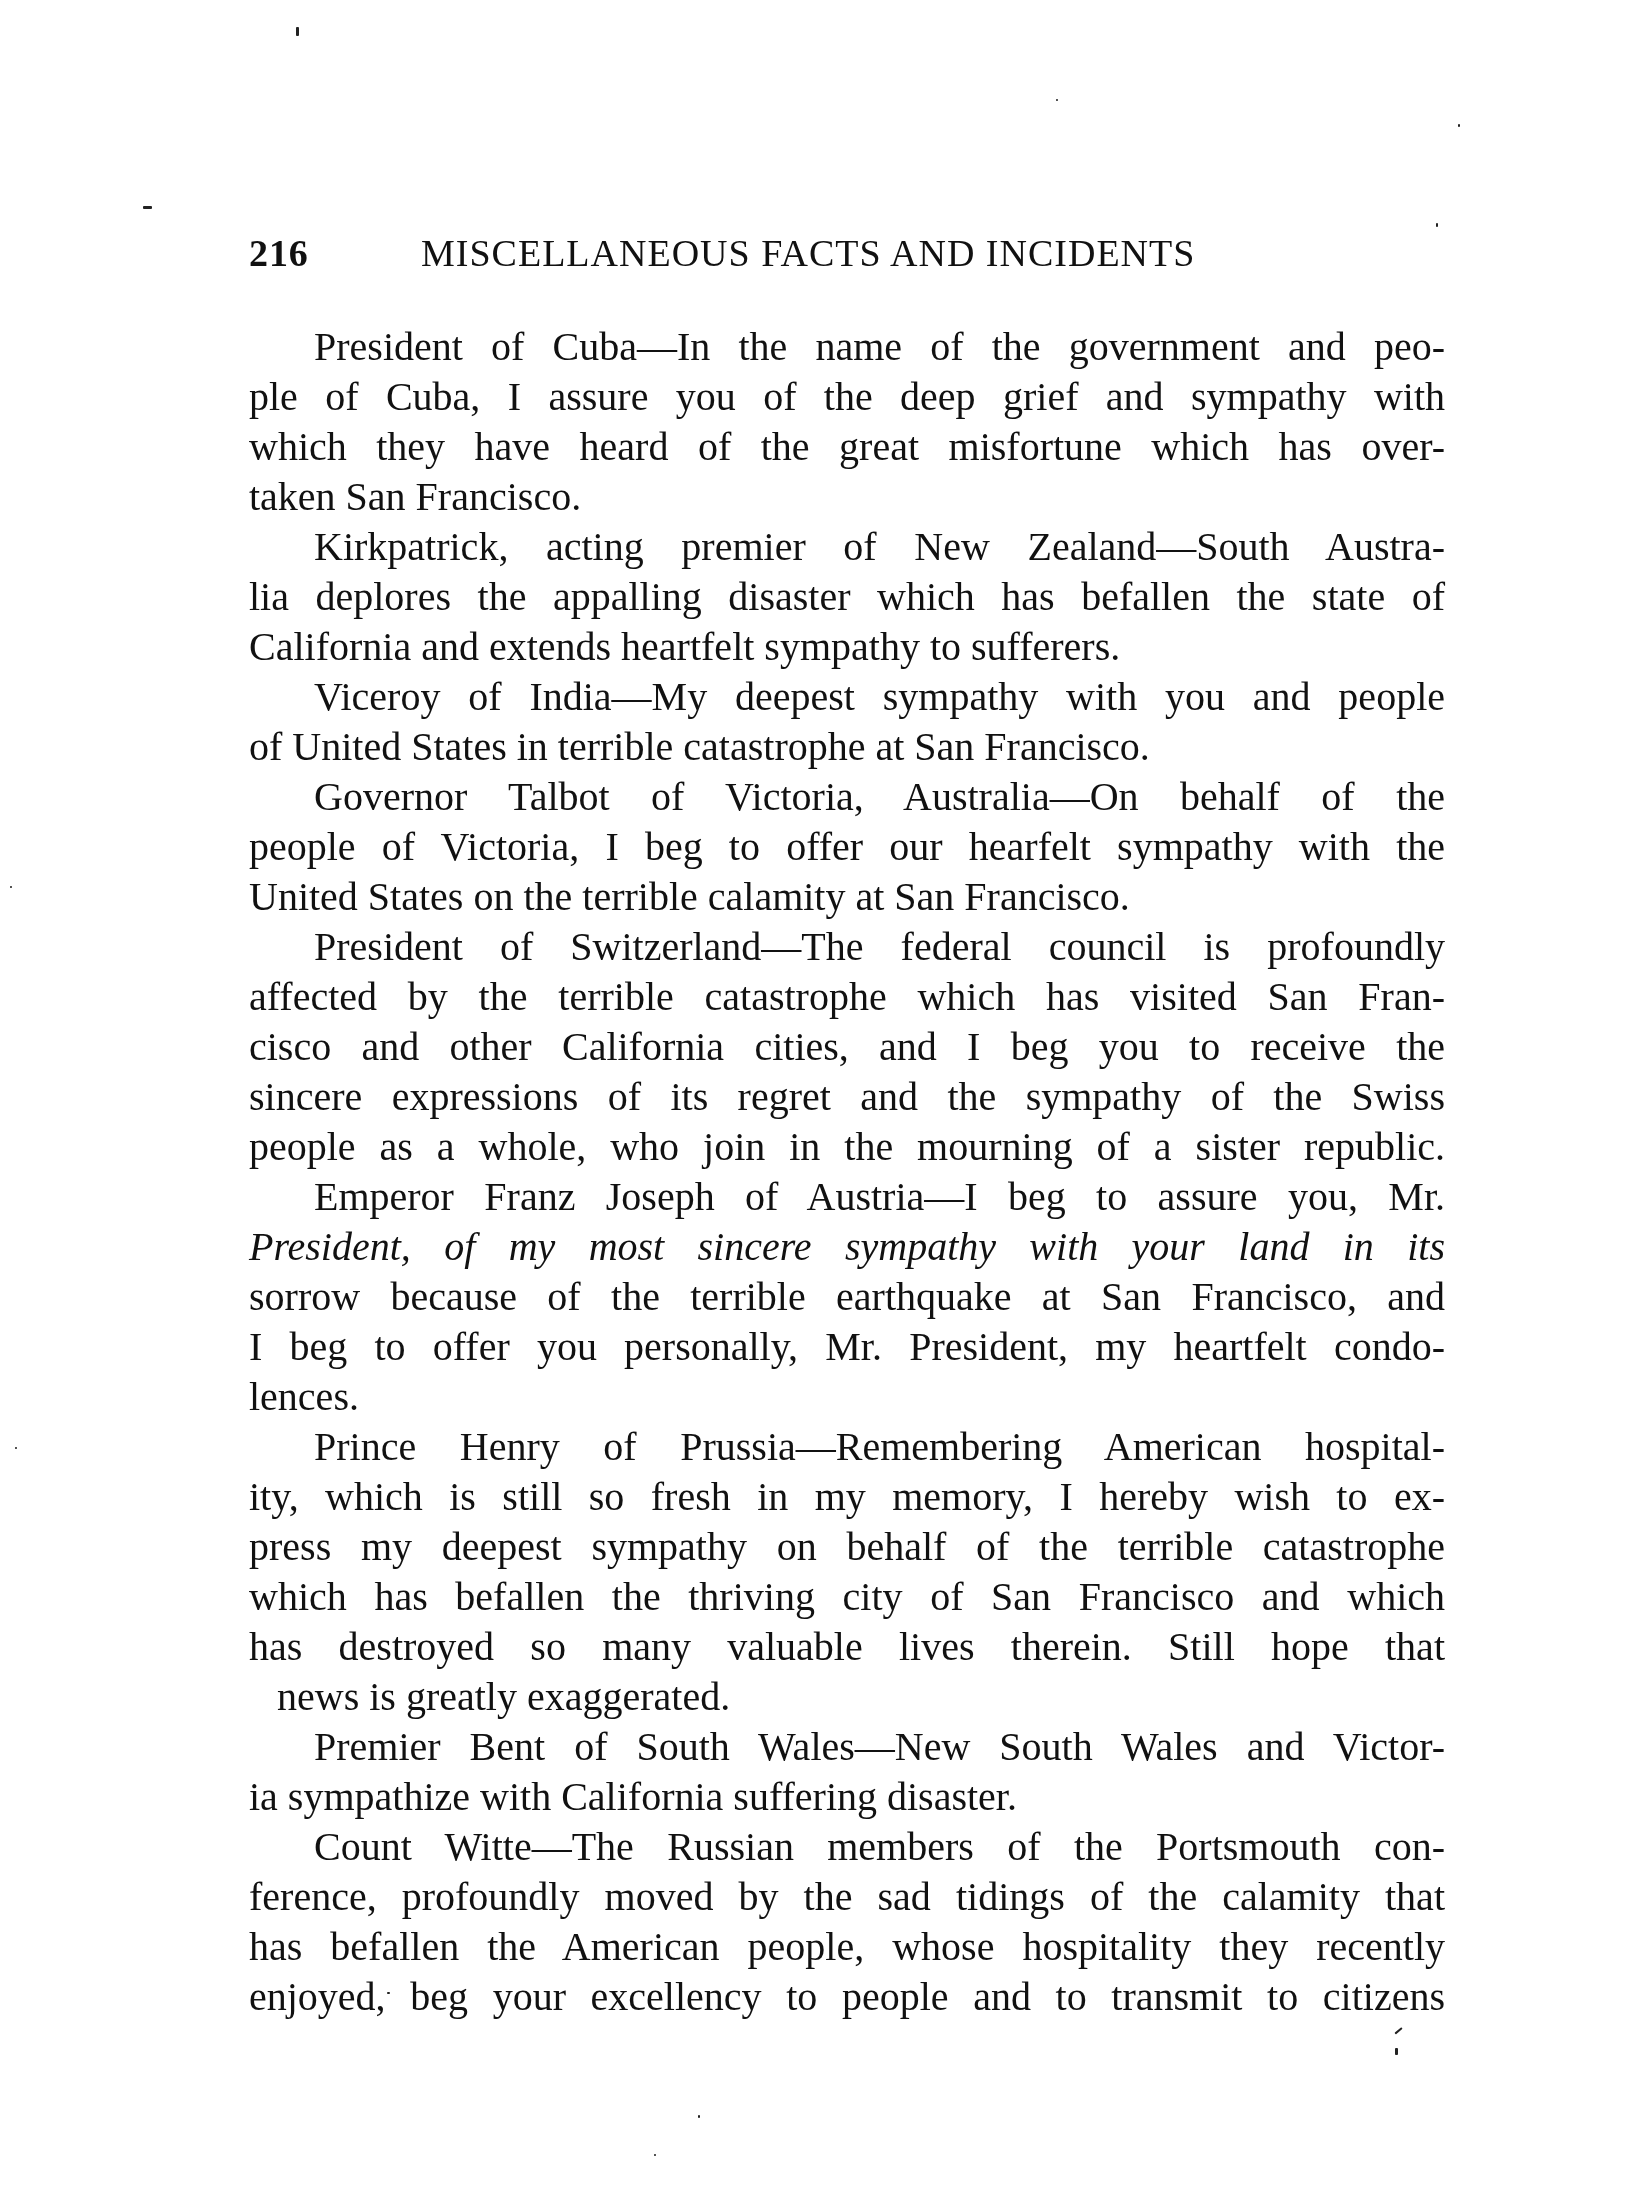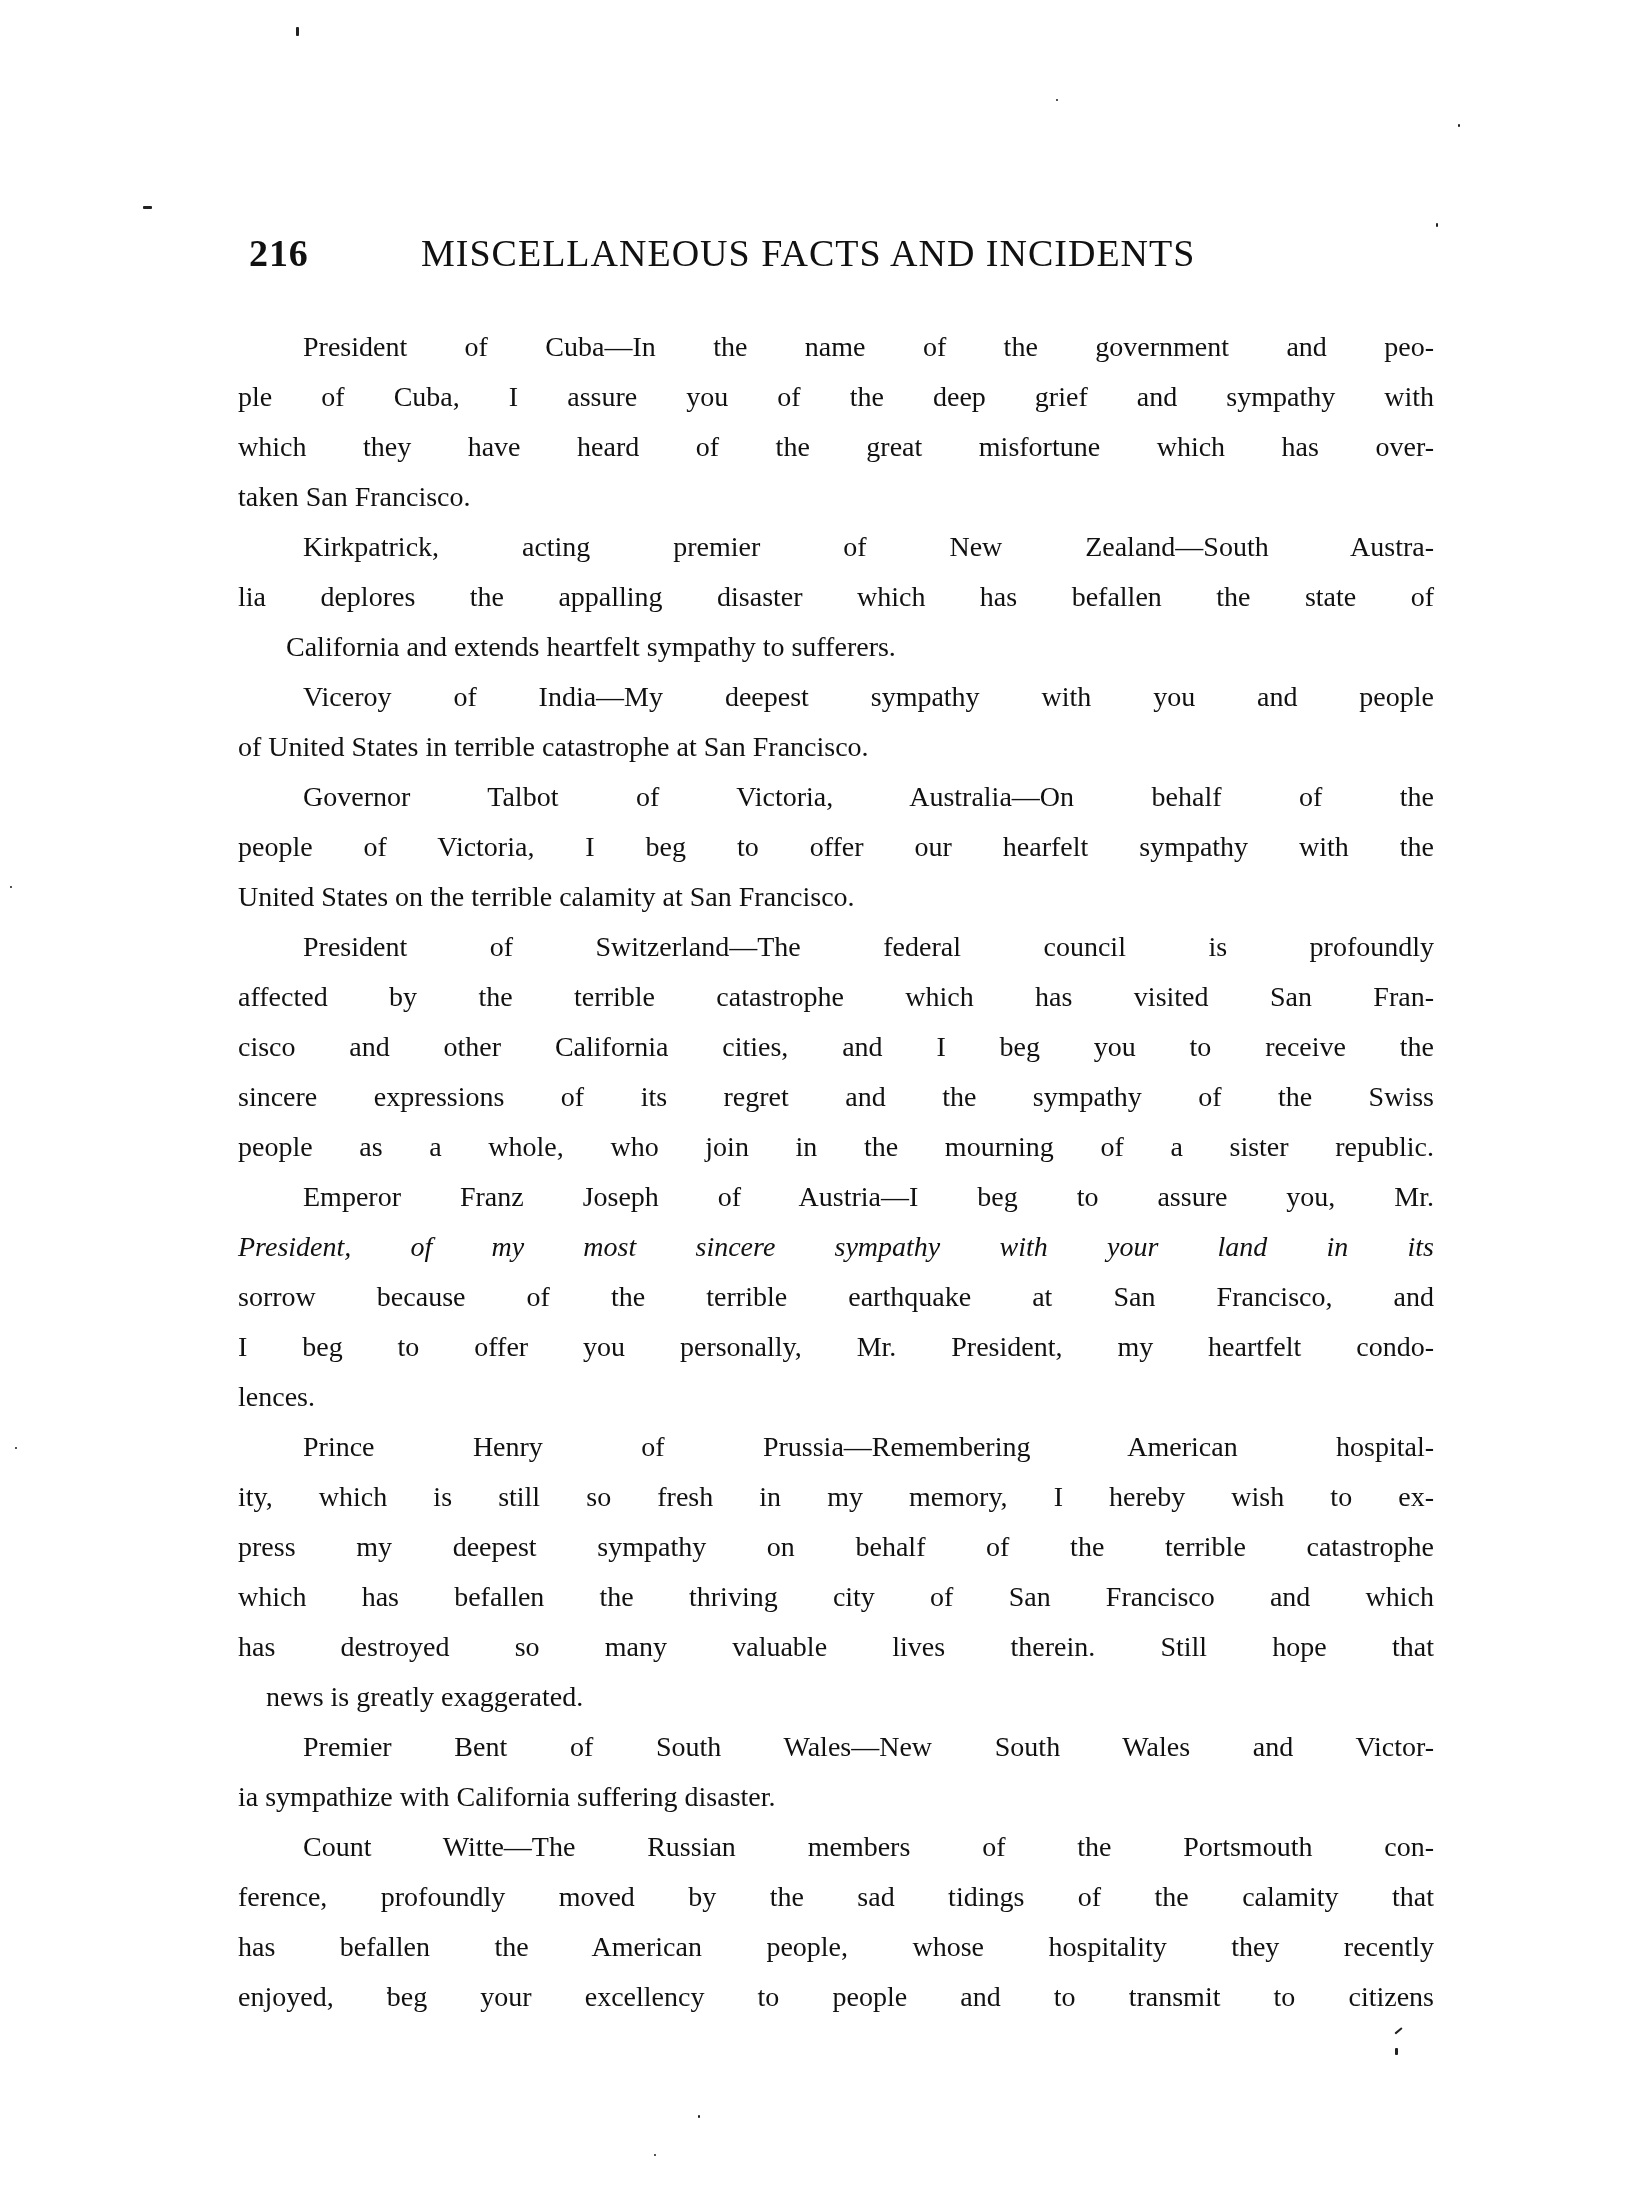--- a/index.html
+++ b/index.html
@@ -40,24 +40,24 @@
     letter-spacing: 0.9px;
   }
   .running-title {
     position: absolute;
     left: 172px;
     top: 0;
     letter-spacing: 1px;
   }
   .body-text {
     position: absolute;
-    left: 238px;
+    left: 249px;
     top: 322px;
     width: 1196px;
-    font-size: 28px;
+    font-size: 40px;
   }
   .line {
     height: 50px;
     line-height: 50px;
     white-space: nowrap;
     overflow: visible;
     text-align: justify;
     text-align-last: justify;
   }
   .line.first { padding-left: 65px; }
@@ -83,21 +83,21 @@
     <div>
       <div class="line first" style="white-space: normal;">President of Cuba—In the name of the government and peo-</div>
       <div class="line" style="white-space: normal;">ple of Cuba, I assure you of the deep grief and sympathy with</div>
       <div class="line" style="white-space: normal;">which they have heard of the great misfortune which has over-</div>
       <div class="line last" style="white-space: normal; text-align: center;">taken San Francisco.</div>
     </div>
 
     <div>
       <div class="line first" style="white-space: normal;">Kirkpatrick, acting premier of New Zealand—South Austra-</div>
       <div class="line" style="white-space: normal;">lia deplores the appalling disaster which has befallen the state of</div>
-      <div class="line last" style="white-space: normal; margin-left: 48px;">California and extends heartfelt sympathy to sufferers.</div>
+      <div class="line last" style="white-space: normal;">California and extends heartfelt sympathy to sufferers.</div>
     </div>
 
     <div>
       <div class="line first" style="white-space: normal;">Viceroy of India—My deepest sympathy with you and people</div>
       <div class="line last" style="white-space: normal;">of United States in terrible catastrophe at San Francisco.</div>
     </div>
 
     <div>
       <div class="line first" style="white-space: normal;">Governor Talbot of Victoria, Australia—On behalf of the</div>
       <div class="line" style="white-space: normal;">people of Victoria, I beg to offer our hearfelt sympathy with the</div>

